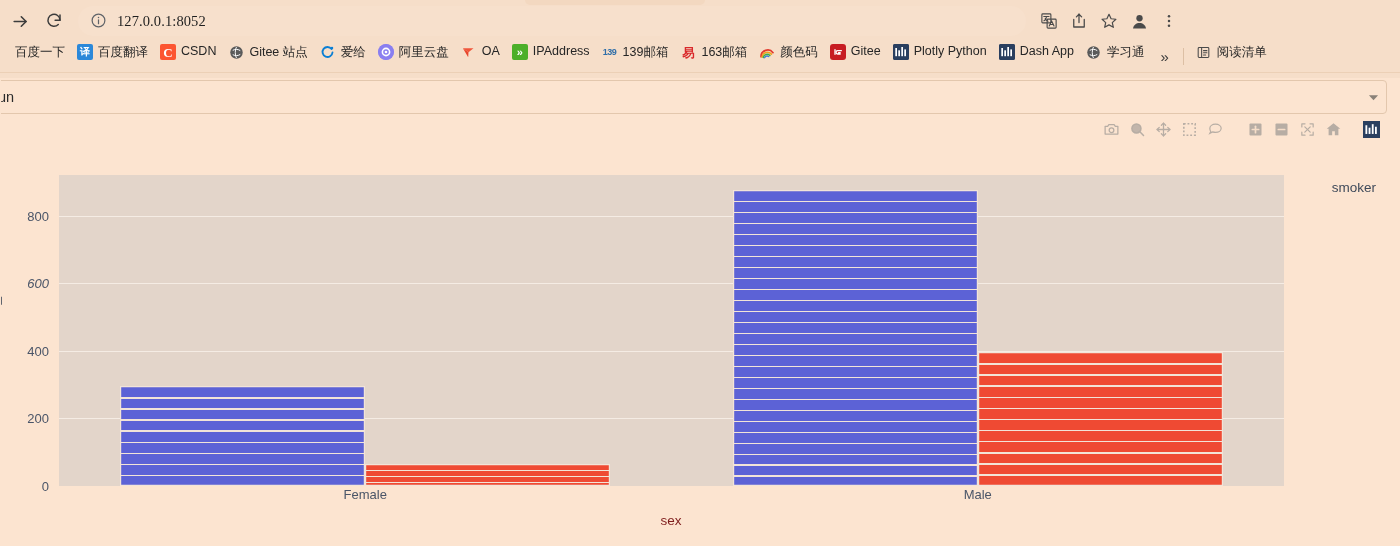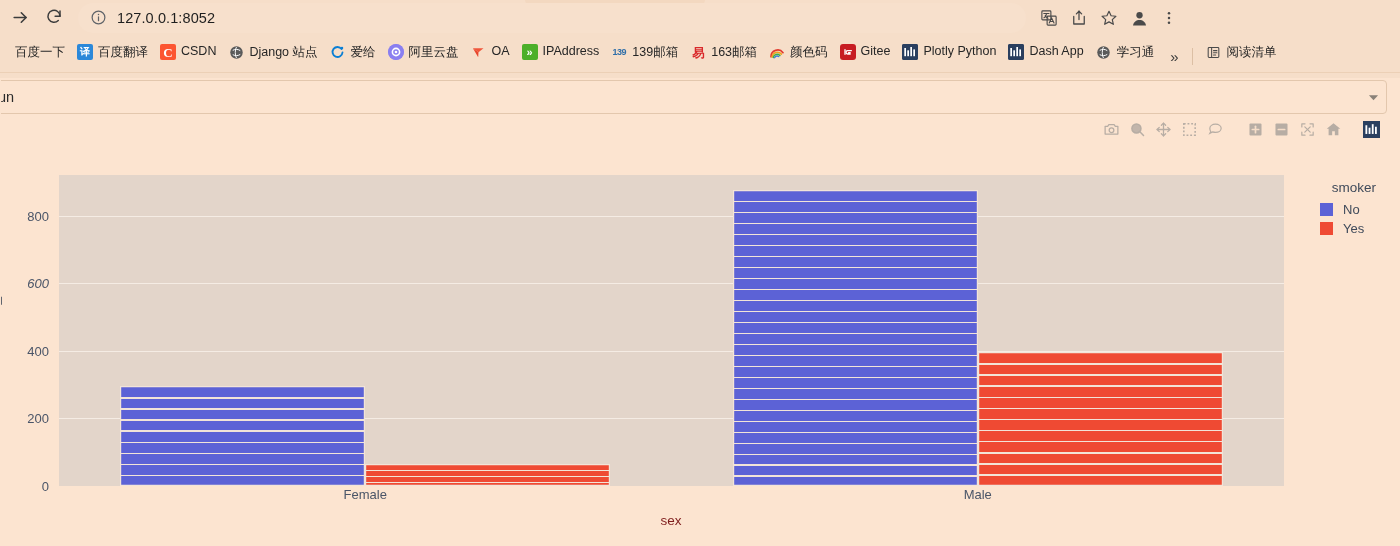--- a/index.html
+++ b/index.html
@@ -19,21 +19,21 @@
   }
   .tabstrip-remnant {
     position: absolute; left: 525px; top: 0;
     width: 180px; height: 5px;
     background: #f3d8c0;
     border-radius: 0 0 8px 8px;
   }
   .toolbar {
     position: absolute; left: 0; top: 3px;
     width: 1188px; height: 36px;
-    display: flex; align-items: flex-start;
+    display: flex; align-items: center; font-family: Liberation Serif, serif;
   }
   .nav-btn {
     width: 28px; height: 28px;
     margin-left: 6px;
     display: flex; align-items: center; justify-content: center;
     border-radius: 50%;
     color: #3c3c3c;
   }
   .nav-btn svg { display: block; }
   .omnibox {
@@ -342,21 +342,21 @@
 
     <div class="bm">
       <span class="bm-ico ic-django">
         <svg width="15" height="15" viewBox="0 0 24 24">
             <circle cx="12" cy="12" r="10" fill="#5a5a5a"></circle>
             <path d="M6 8.5c3.5-2 9-2 12 0.5" stroke="#fff" stroke-width="1.6" fill="none"></path>
             <path d="M6 15.5c3.5 2 9 2 12-0.5" stroke="#fff" stroke-width="1.6" fill="none"></path>
             <path d="M12 3.2c-2.6 3-2.6 14.6 0 17.6" stroke="#fff" stroke-width="1.5" fill="none"></path>
           </svg>
       </span>
-      <span class="bm-label">Django 站点</span>
+      <span class="bm-label">Gitee 站点</span>
     </div>
 
     <div class="bm">
       <span class="bm-ico ic-aigei">
         <svg width="15" height="15" viewBox="0 0 24 24" fill="none">
             <path d="M18.5 6.5A8 8 0 1 0 20 12" stroke="#0b7fd4" stroke-width="3" stroke-linecap="round"></path>
             <circle cx="19.2" cy="4.6" r="2" fill="#0b7fd4"></circle>
           </svg>
       </span>
       <span class="bm-label">爱给</span>
@@ -585,25 +585,15 @@
         <div class="bar" style="left: 731.75px; top: 111.536px; width: 245px; height: 296.464px; background: repeating-linear-gradient(rgb(242, 228, 216) 0px, rgb(242, 228, 216) 1.4px, rgb(92, 98, 214) 1.4px, rgb(92, 98, 214) 10.98px) rgb(92, 98, 214); box-shadow: rgb(242, 228, 216) 0px 0px 0px 1.2px inset;"></div>
         <div class="bar" style="left: 364.25px; top: 386.027px; width: 245px; height: 21.9728px; background: repeating-linear-gradient(rgb(242, 228, 216) 0px, rgb(242, 228, 216) 1.4px, rgb(239, 74, 51) 1.4px, rgb(239, 74, 51) 6px) rgb(239, 74, 51); box-shadow: rgb(242, 228, 216) 0px 0px 0px 1.2px inset;"></div>
         <div class="bar" style="left: 976.75px; top: 274.473px; width: 245px; height: 133.527px; background: repeating-linear-gradient(rgb(242, 228, 216) 0px, rgb(242, 228, 216) 1.4px, rgb(239, 74, 51) 1.4px, rgb(239, 74, 51) 11.13px) rgb(239, 74, 51); box-shadow: rgb(242, 228, 216) 0px 0px 0px 1.2px inset;"></div>
       </div>
 
     <div class="ylabel">total_bill</div>
     <div class="xlabel" style="left:670px">sex</div>
 
     <div class="legend">
       <div class="legend-title">smoker</div>
-      <div id="legend-items">
-          <div class="legend-item">
-            <span class="legend-swatch" style="background: rgb(92, 98, 214);"></span>
-            <span class="legend-text">No</span>
-          </div>
-          <div class="legend-item">
-            <span class="legend-swatch" style="background: rgb(239, 74, 51);"></span>
-            <span class="legend-text">Yes</span>
-          </div>
-        </div>
     </div>
   </div>
 </div>
 
 </body></html>

